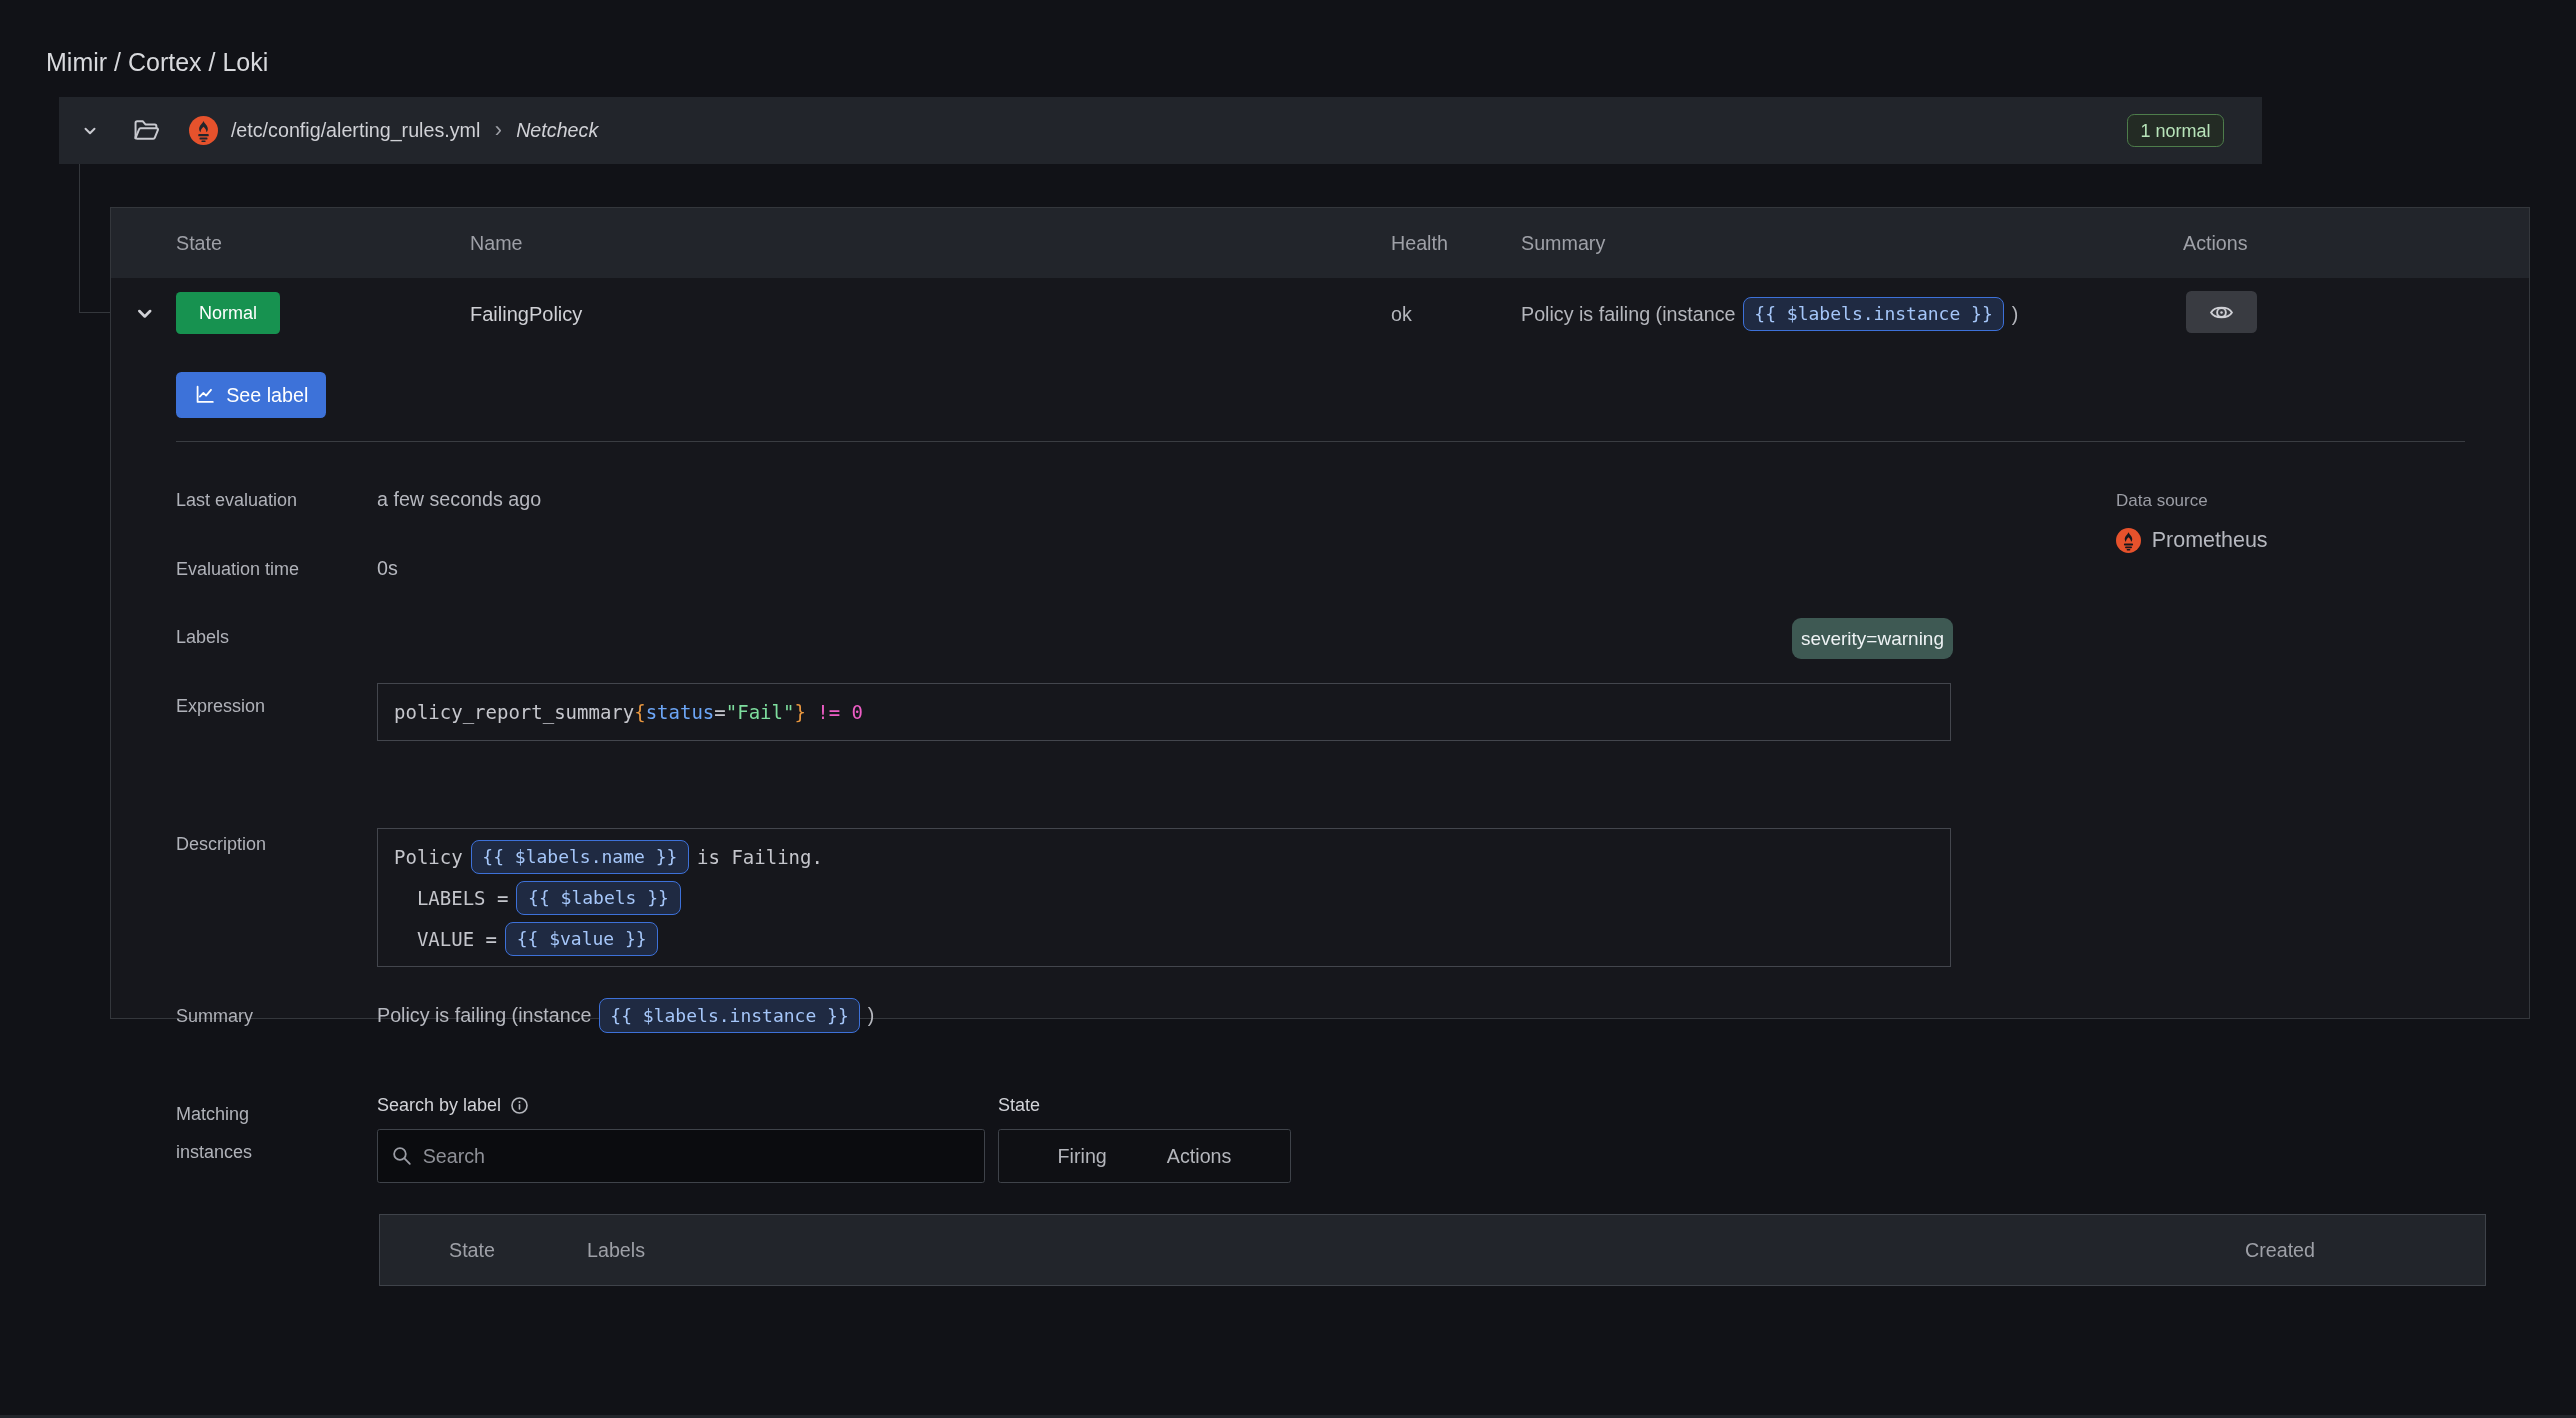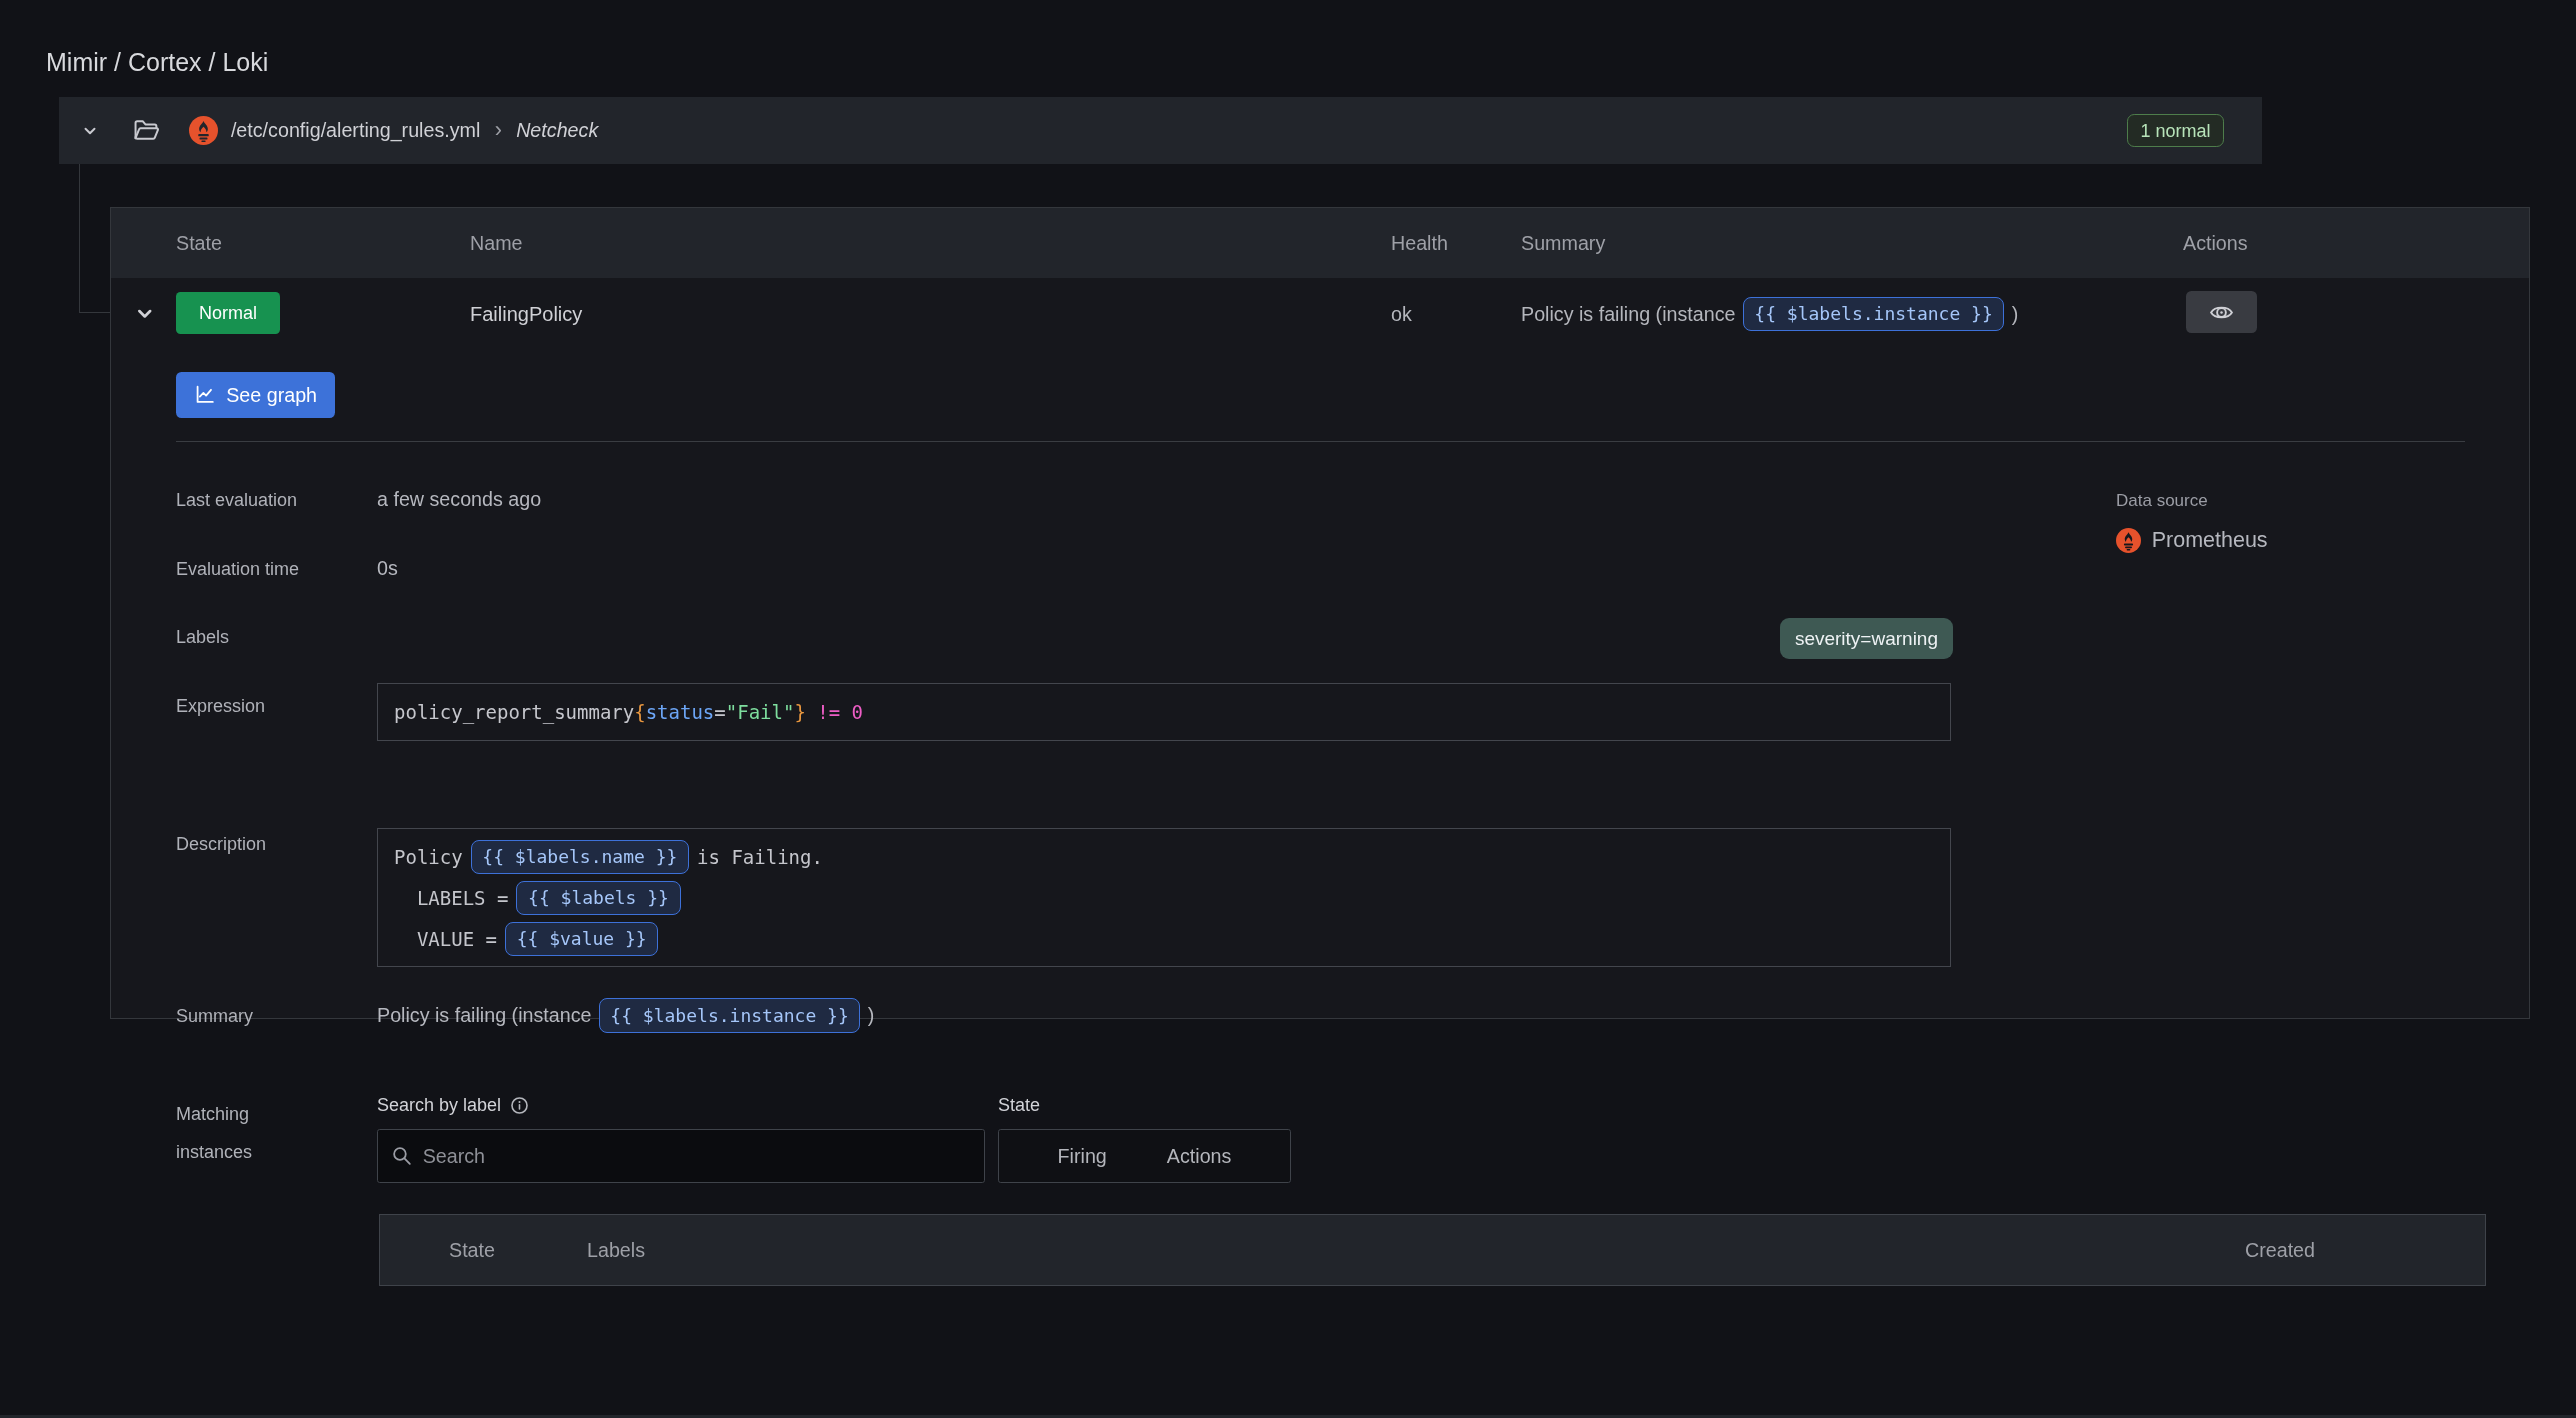--- a/index.html
+++ b/index.html
@@ -108,21 +108,21 @@
   .v-evaltime { left: 266px; top: 349px; }
   .l-labels   { left: 65px;  top: 419px; }
   .l-expr     { left: 65px;  top: 488px; }
   .l-desc     { left: 65px;  top: 626px; }
   .l-summary  { left: 65px;  top: 798px; }
   .l-matching { left: 65px;  top: 887px; width: 116px; line-height: 38px; }
 
   .sev-badge {
     right: 576px; top: 410px; height: 41px;
     background: #3e5953; color: #eef2f4; font-size: 19px;
-    border-radius: 9px; padding: 0 15px;
+    border-radius: 9px; padding: 0 9px;
     display: inline-flex; align-items: center;
   }
 
   .code-box {
     background: #16171c; border: 0.9px solid #43464d;
     font-family: "DejaVu Sans Mono", monospace; font-size: 19px; color: #c5c6cc;
   }
   .expr-box { left: 266px; top: 475px; width: 1574px; height: 58px; line-height: 56px; padding: 0 16px; white-space: pre; }
   .tk-brace  { color: #e9973f; }
   .tk-label  { color: #6ca5f5; }
@@ -251,21 +251,21 @@
     </button>
   </div>
 
   <button class="see-graph">
     <span class="icon">
       <svg width="21.5" height="21.5" viewBox="0 0 24 24" fill="none" stroke="#ffffff" stroke-width="2" stroke-linecap="round" stroke-linejoin="round">
         <path d="M4 3 v17 h17"></path>
         <polyline points="6.5 14 10.5 10 13.5 13 19 6.5"></polyline>
       </svg>
     </span>
-    <span>See graph</span>
+    <span>See label</span>
   </button>
 
   <div class="divider"></div>
 
   <span class="dlabel l-last">Last evaluation</span>
   <span class="dvalue v-last">a few seconds ago</span>
 
   <span class="dlabel l-evaltime">Evaluation time</span>
   <span class="dvalue v-evaltime">0s</span>
 

